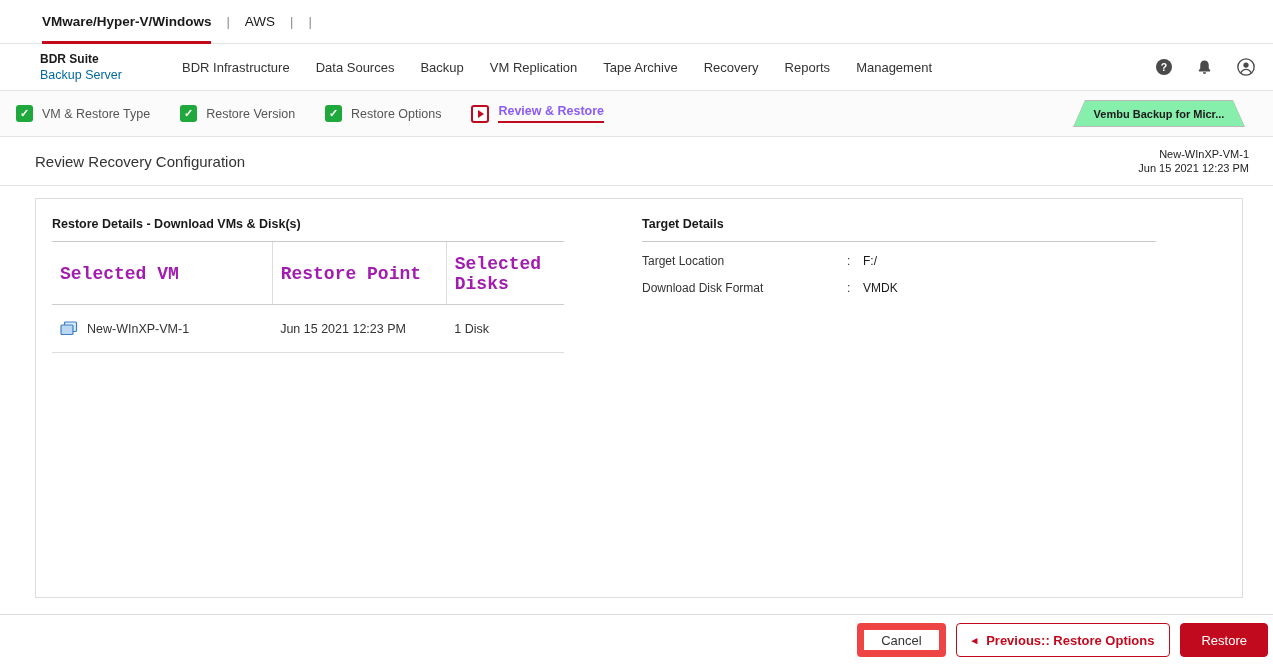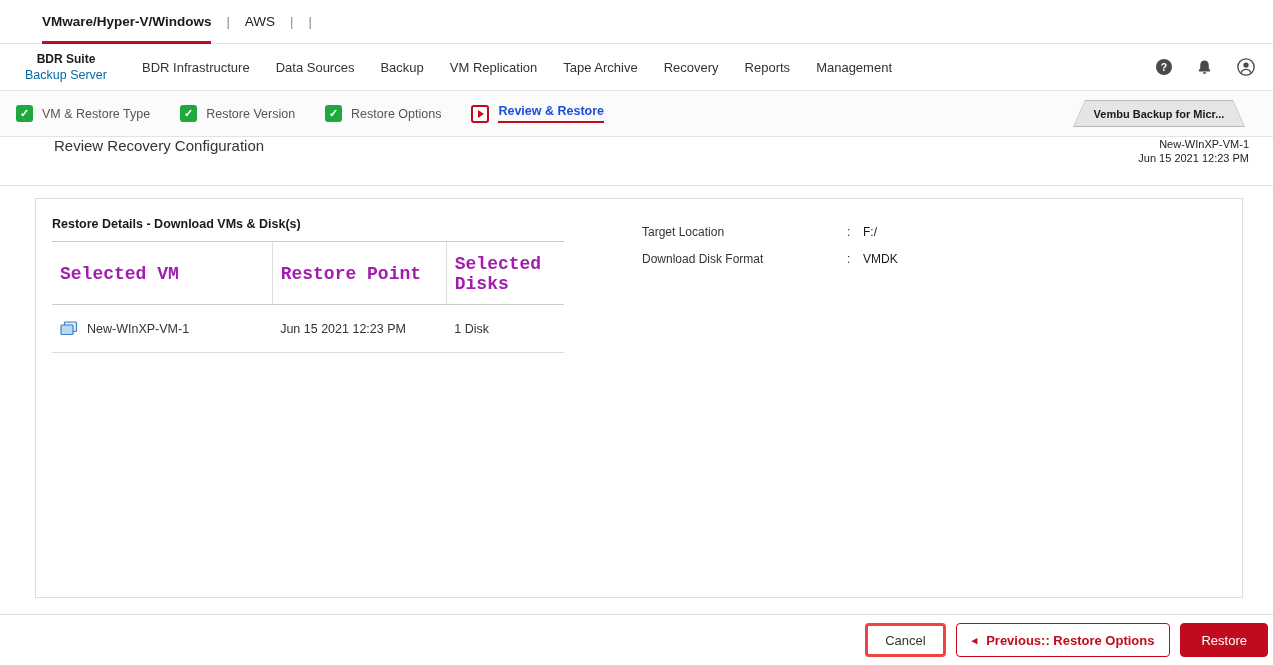--- a/index.html
+++ b/index.html
@@ -31,21 +31,21 @@
   .pn-item.active::after {
     content: ""; position: absolute; left: 0; right: 0; bottom: 0; height: 3px; background: #c20a1e;
   }
   .pn-sep { color: #8a8a8a; font-size: 13px; }
 
   
   .subbar {
     height: 47px; flex: 0 0 47px; display: flex; align-items: center;
     border-bottom: 1px solid #e3e3e3; padding-right: 18px;
   }
-  .server-block { width: 132px; text-align: center; line-height: 16px; }
+  .server-block { width: 132px; text-align: left; line-height: 16px; margin-left: 40px; }
   .suite { font-size: 12px; font-weight: bold; color: #1a1a1a; }
   .server { font-size: 12.5px; color: #0369a1; }
   .main-nav { display: flex; align-items: center; gap: 26px; margin-left: 10px; }
   .mn-item { font-size: 13px; color: #333; cursor: pointer; white-space: nowrap; }
   .right-icons { margin-left: auto; display: flex; align-items: center; gap: 24px; }
   .icon-btn { cursor: pointer; display: flex; align-items: center; justify-content: center; }
   .icon-help {
     width: 16px; height: 16px; border-radius: 50%; background: #4a4a4a;
     color: #fff; font-size: 10.5px; font-weight: bold;
     display: flex; align-items: center; justify-content: center;
@@ -65,37 +65,37 @@
   .step-play {
     width: 18px; height: 18px; border: 2px solid #c20a1e; border-radius: 3px; background: #fff;
     display: flex; align-items: center; justify-content: center; flex: 0 0 18px;
   }
   .step-play::after {
     content: ""; border-left: 6px solid #c20a1e;
     border-top: 4px solid transparent; border-bottom: 4px solid transparent; margin-left: 1px;
   }
   .step-label { font-size: 12.5px; color: #555; white-space: nowrap; }
   .step.active .step-label {
-    color: #1d4ed8; font-weight: bold; border-bottom: 2px solid #c20a1e; padding-bottom: 3px;
+    color: #8b5cf6; font-weight: bold; border-bottom: 2px solid #c20a1e; padding-bottom: 3px;
   }
   .ctx-tab {
     position: absolute; right: 28px; top: 9px; width: 172px; height: 27px;
     background: #b9b9b9; clip-path: polygon(12px 0, calc(100% - 12px) 0, 100% 100%, 0 100%);
   }
   .ctx-tab-inner {
-    position: absolute; inset: 1px; background: #e5e5e5;
+    position: absolute; inset: 1px; background: #86efac;
     clip-path: polygon(11px 0, calc(100% - 11px) 0, 100% 100%, 0 100%);
     display: flex; align-items: center; justify-content: center;
     font-size: 11px; font-weight: bold; color: #1a1a1a; white-space: nowrap;
   }
 
   
   .title-row {
-    height: 49px; flex: 0 0 49px; display: flex; align-items: flex-start; justify-content: space-between;
-    padding: 0 24px 0 54px; border-bottom: 1px solid #e3e3e3;
+    height: 49px; flex: 0 0 49px; display: flex; align-items: center; justify-content: space-between;
+    padding: 0 24px 0 35px; border-bottom: 1px solid #e3e3e3;
   }
   .page-title { font-size: 15px; font-weight: 400; color: #333; margin: 0; }
   .meta { text-align: right; font-size: 11px; color: #222; line-height: 14px; }
 
   
   .content { flex: 1 1 auto; padding: 12px 30px 0 35px; }
   .panel {
     border: 1px solid #ddd; height: 400px; display: flex; gap: 78px; padding: 14px 16px;
   }
   .col-left { width: 512px; flex: 0 0 512px; }
@@ -122,21 +122,21 @@
 
   
   .footer {
     height: 51px; flex: 0 0 51px; border-top: 1px solid #ddd; background: #fff;
     display: flex; align-items: center; justify-content: flex-end; gap: 10px; padding-right: 5px;
   }
   .btn {
     height: 34px; border-radius: 4px; font-size: 13px; font-family: inherit; cursor: pointer;
     display: inline-flex; align-items: center; justify-content: center;
   }
-  .btn-cancel { background: #fff; border: 3px solid #ef4444; color: #333; padding: 0 17px; }
+  .btn-cancel { background: #fff; border: 7px solid #ef4444; color: #333; padding: 0 17px; }
   .btn-prev { background: #fff; border: 1px solid #c20a1e; color: #c20a1e; font-weight: bold; padding: 0 15px; gap: 9px; }
   .prev-arrow { font-size: 11px; line-height: 1; }
   .btn-restore { background: #c20a1e; border: 1px solid #c20a1e; color: #fff; padding: 0 20px; }
 </style>
 </head>
 <body>
 
 <div class="app">
 
   <header class="topbar">
@@ -247,20 +247,21 @@
                 </span>
               </td>
               <td>Jun 15 2021 12:23 PM</td>
               <td>1 Disk</td>
             </tr>
           </tbody>
         </table>
       </section>
 
       <section class="col-right">
+        <h2 class="section-title">Target Details</h2>
         <div class="td-row">
           <span class="td-label">Target Location</span>
           <span class="td-colon">:</span>
           <span class="td-value">F:/</span>
         </div>
         <div class="td-row">
           <span class="td-label">Download Disk Format</span>
           <span class="td-colon">:</span>
           <span class="td-value">VMDK</span>
         </div>

